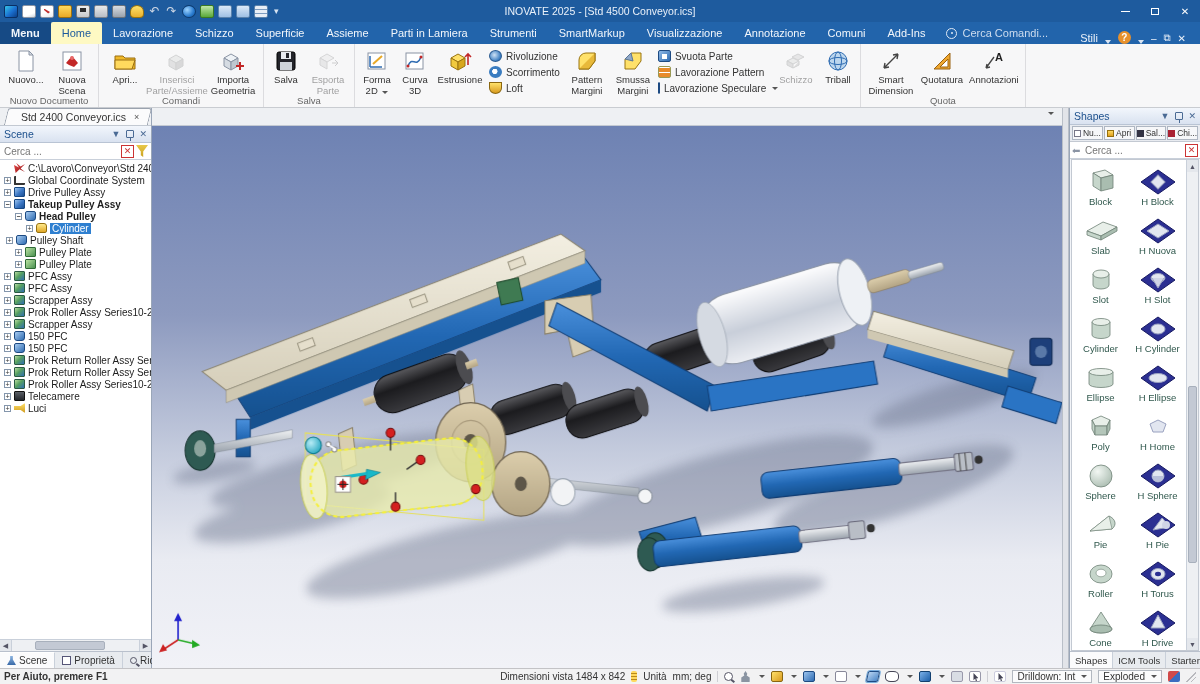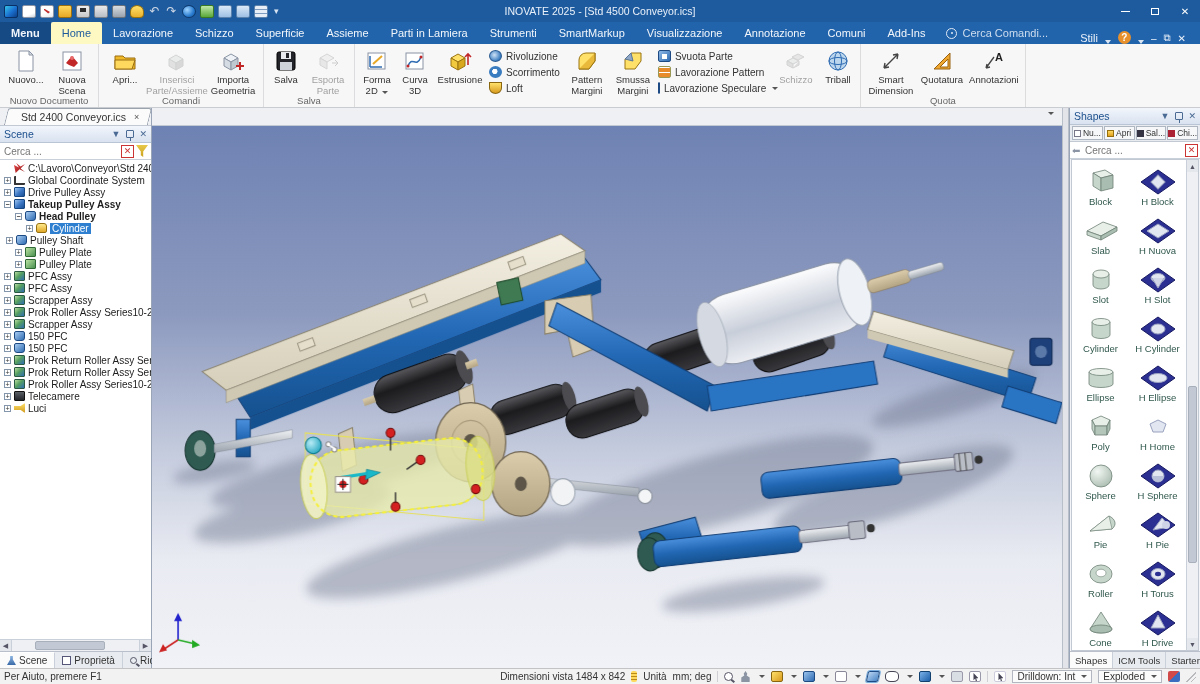--- a/index.html
+++ b/index.html
@@ -146,21 +146,21 @@
   .vscroll { width:12px; flex:0 0 12px; background:#eef0f3; border-left:1px solid #c9d0da; display:flex; flex-direction:column; }
   .vs-btn { height:12px; font-size:7px; color:#556; display:flex; align-items:center; justify-content:center; background:#e4e7ec; }
   .vs-track { flex:1; position:relative; }
   .vs-thumb { position:absolute; top:46%; height:38%; left:1px; right:1px; background:#c3c9d4; border:1px solid #a8b0bc; border-radius:2px; }
   .shapes-tabs { height:17px; flex:0 0 17px; background:#e8ebef; border-top:1px solid #b9c0cc; display:flex; font-size:9.5px; align-items:stretch; }
   .stab { padding:0 5px; display:flex; align-items:center; color:#333; border-right:1px solid #c9d0da; white-space:nowrap; }
   .stab.active { background:#fbfbfc; }
 
   
   .statusbar { height:16px; flex:0 0 16px; background:#f2f2f3; border-top:1px solid #c3c3c6; display:flex; align-items:center; font-size:10px; color:#333; padding:0 4px; gap:6px; }
-  .sb-help { flex:1; }
+  .sb-help { flex:1;font-weight:bold; }
   .sb-sep { width:1px; height:11px; background:#cfcfd4; }
   .sb-ic { width:12px; height:11px; border-radius:2px; display:inline-block; }
   .sb-ic.ruler { background:repeating-linear-gradient(0deg,#ffd95e 0 2px,#b98a18 2px 3px); width:6px; }
   .sb-ic.zoom { border:1.5px solid #556; border-radius:50%; width:9px; height:9px; position:relative; background:#fff; }
   .sb-ic.zoom::after { content:""; position:absolute; width:4px; height:1.5px; background:#556; left:6px; top:7px; transform:rotate(40deg); }
   .sb-ic.person { background:#8a94a2; clip-path:polygon(50% 0,65% 25%,60% 40%,85% 60%,85% 100%,15% 100%,15% 60%,40% 40%,35% 25%); }
   .sb-ic.ybox { background:linear-gradient(135deg,#ffe16a,#d89a1e); border:1px solid #8a660f; }
   .sb-ic.bbox { background:linear-gradient(135deg,#9cc4ee,#2f6cb2); border:1px solid #1d4a82; }
   .sb-ic.move { background:#fff; border:1px solid #889; }
   .sb-ic.para { background:linear-gradient(135deg,#b9d4f0,#4a86c8); border:1px solid #1d4a82; transform:skewX(-12deg); box-shadow:0 0 0 1px #7aaede; }

